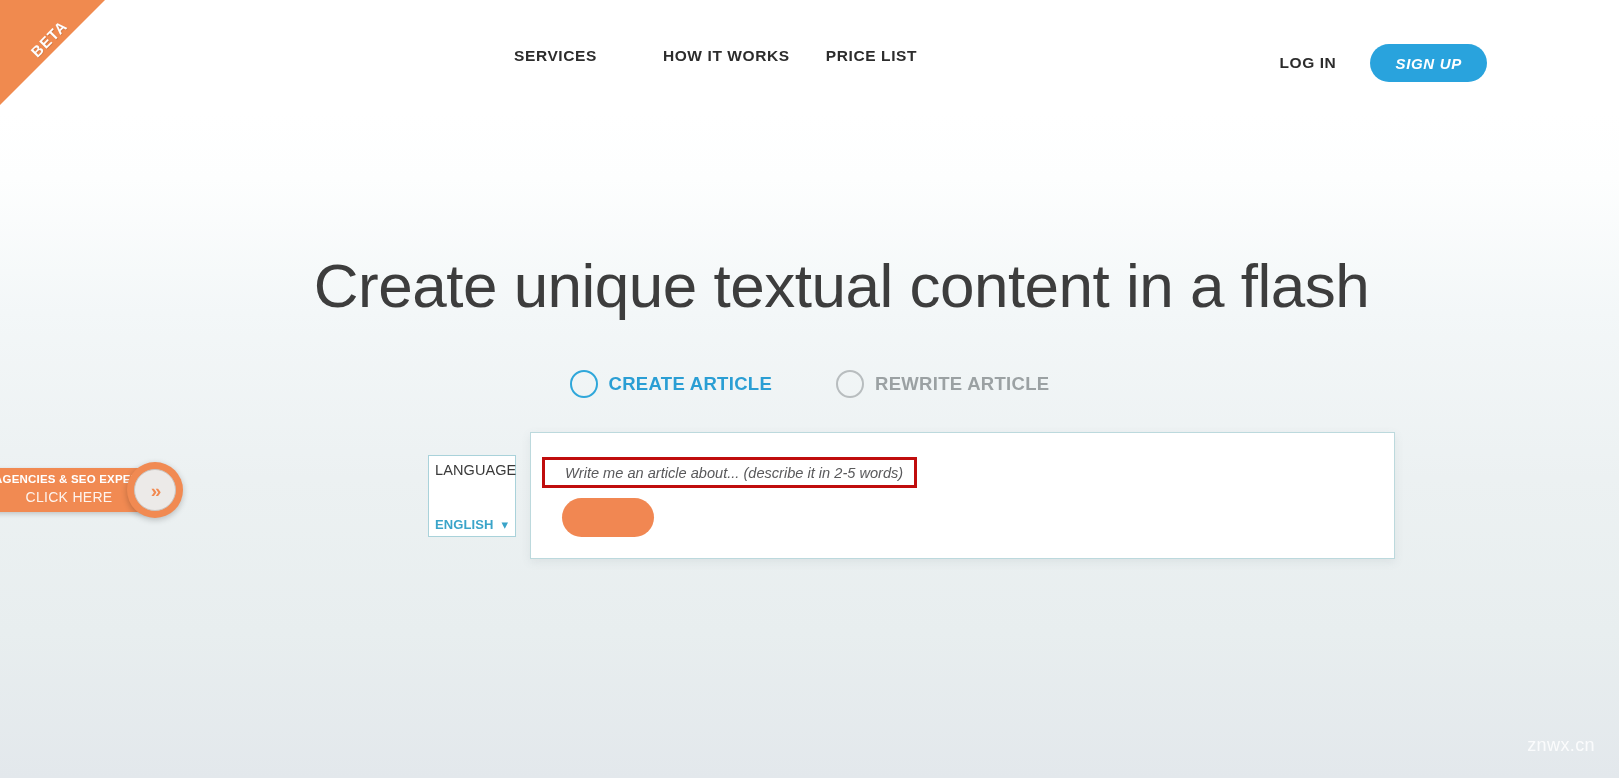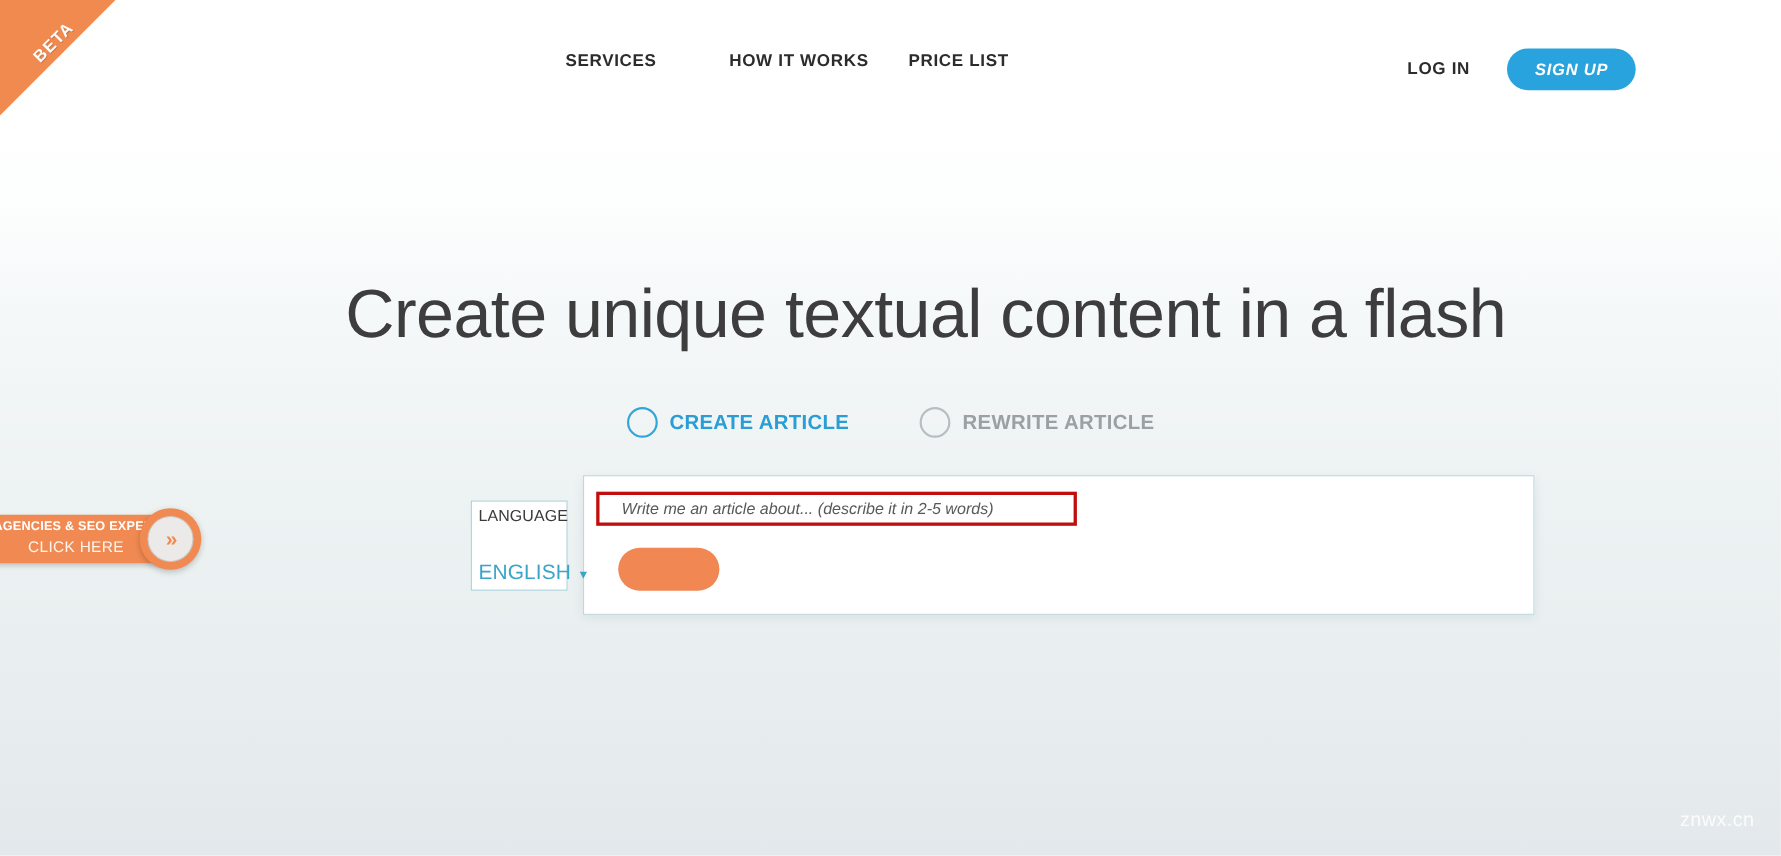--- a/index.html
+++ b/index.html
@@ -174,35 +174,36 @@
     color: #3a3a3a;
     letter-spacing: 0.1px;
     white-space: nowrap;
   }
   #language-select-row {
     position: absolute; left: 6px; bottom: 4px;
     display: flex; align-items: center;
     cursor: pointer;
   }
   #language-value {
-    font-size: 19px;
+    font-size: 13px;
     color: #3aa4c9;
     letter-spacing: 0.1px;
     white-space: nowrap;
+    font-weight: bold;
   }
   #language-chevron-icon {
     margin-left: 8px;
     color: #3aa4c9;
     font-size: 13px;
     line-height: 1;
   }
 
   #topic-input-wrap {
-    position: absolute; left: 542px; top: 447px;
-    width: 437px; height: 31px;
+    position: absolute; left: 542px; top: 457px;
+    width: 375px; height: 31px;
     border: 3px solid #c00d0d;
     background: #ffffff;
     display: flex; align-items: center;
     z-index: 14;
   }
   #topic-input {
     width: 100%; height: 100%;
     border: none; outline: none;
     background: transparent;
     padding: 0 8px 0 20px;

